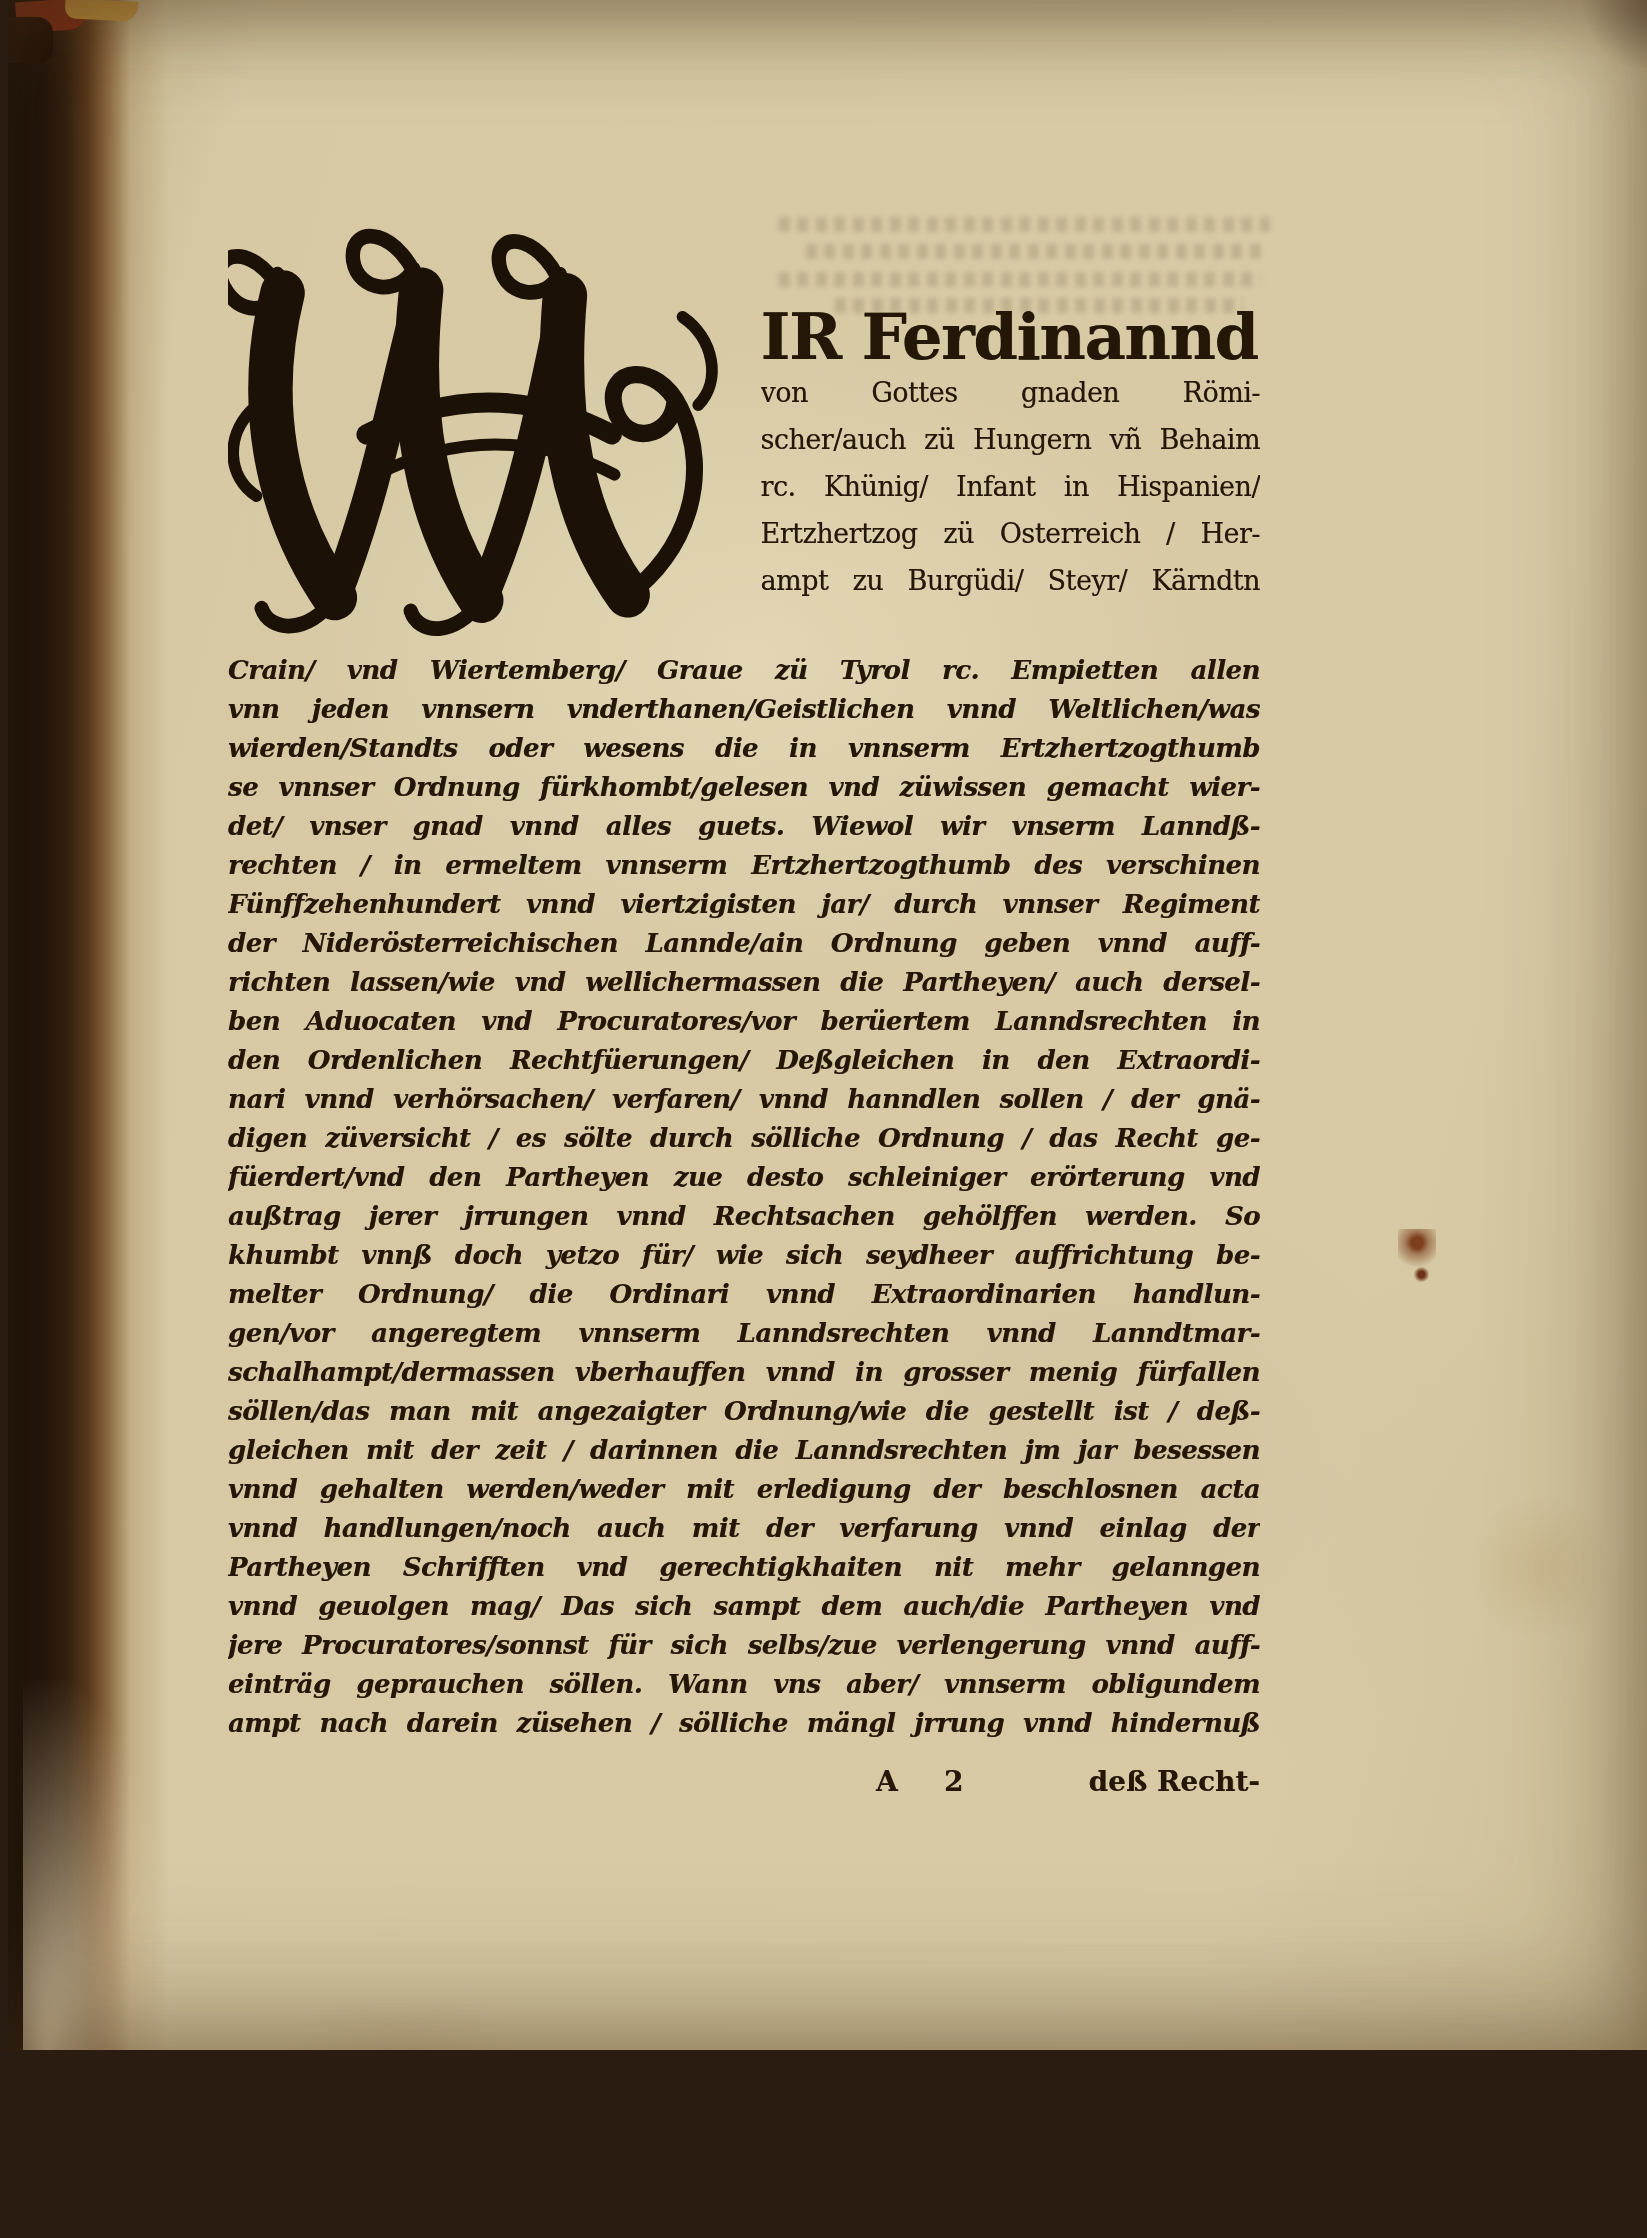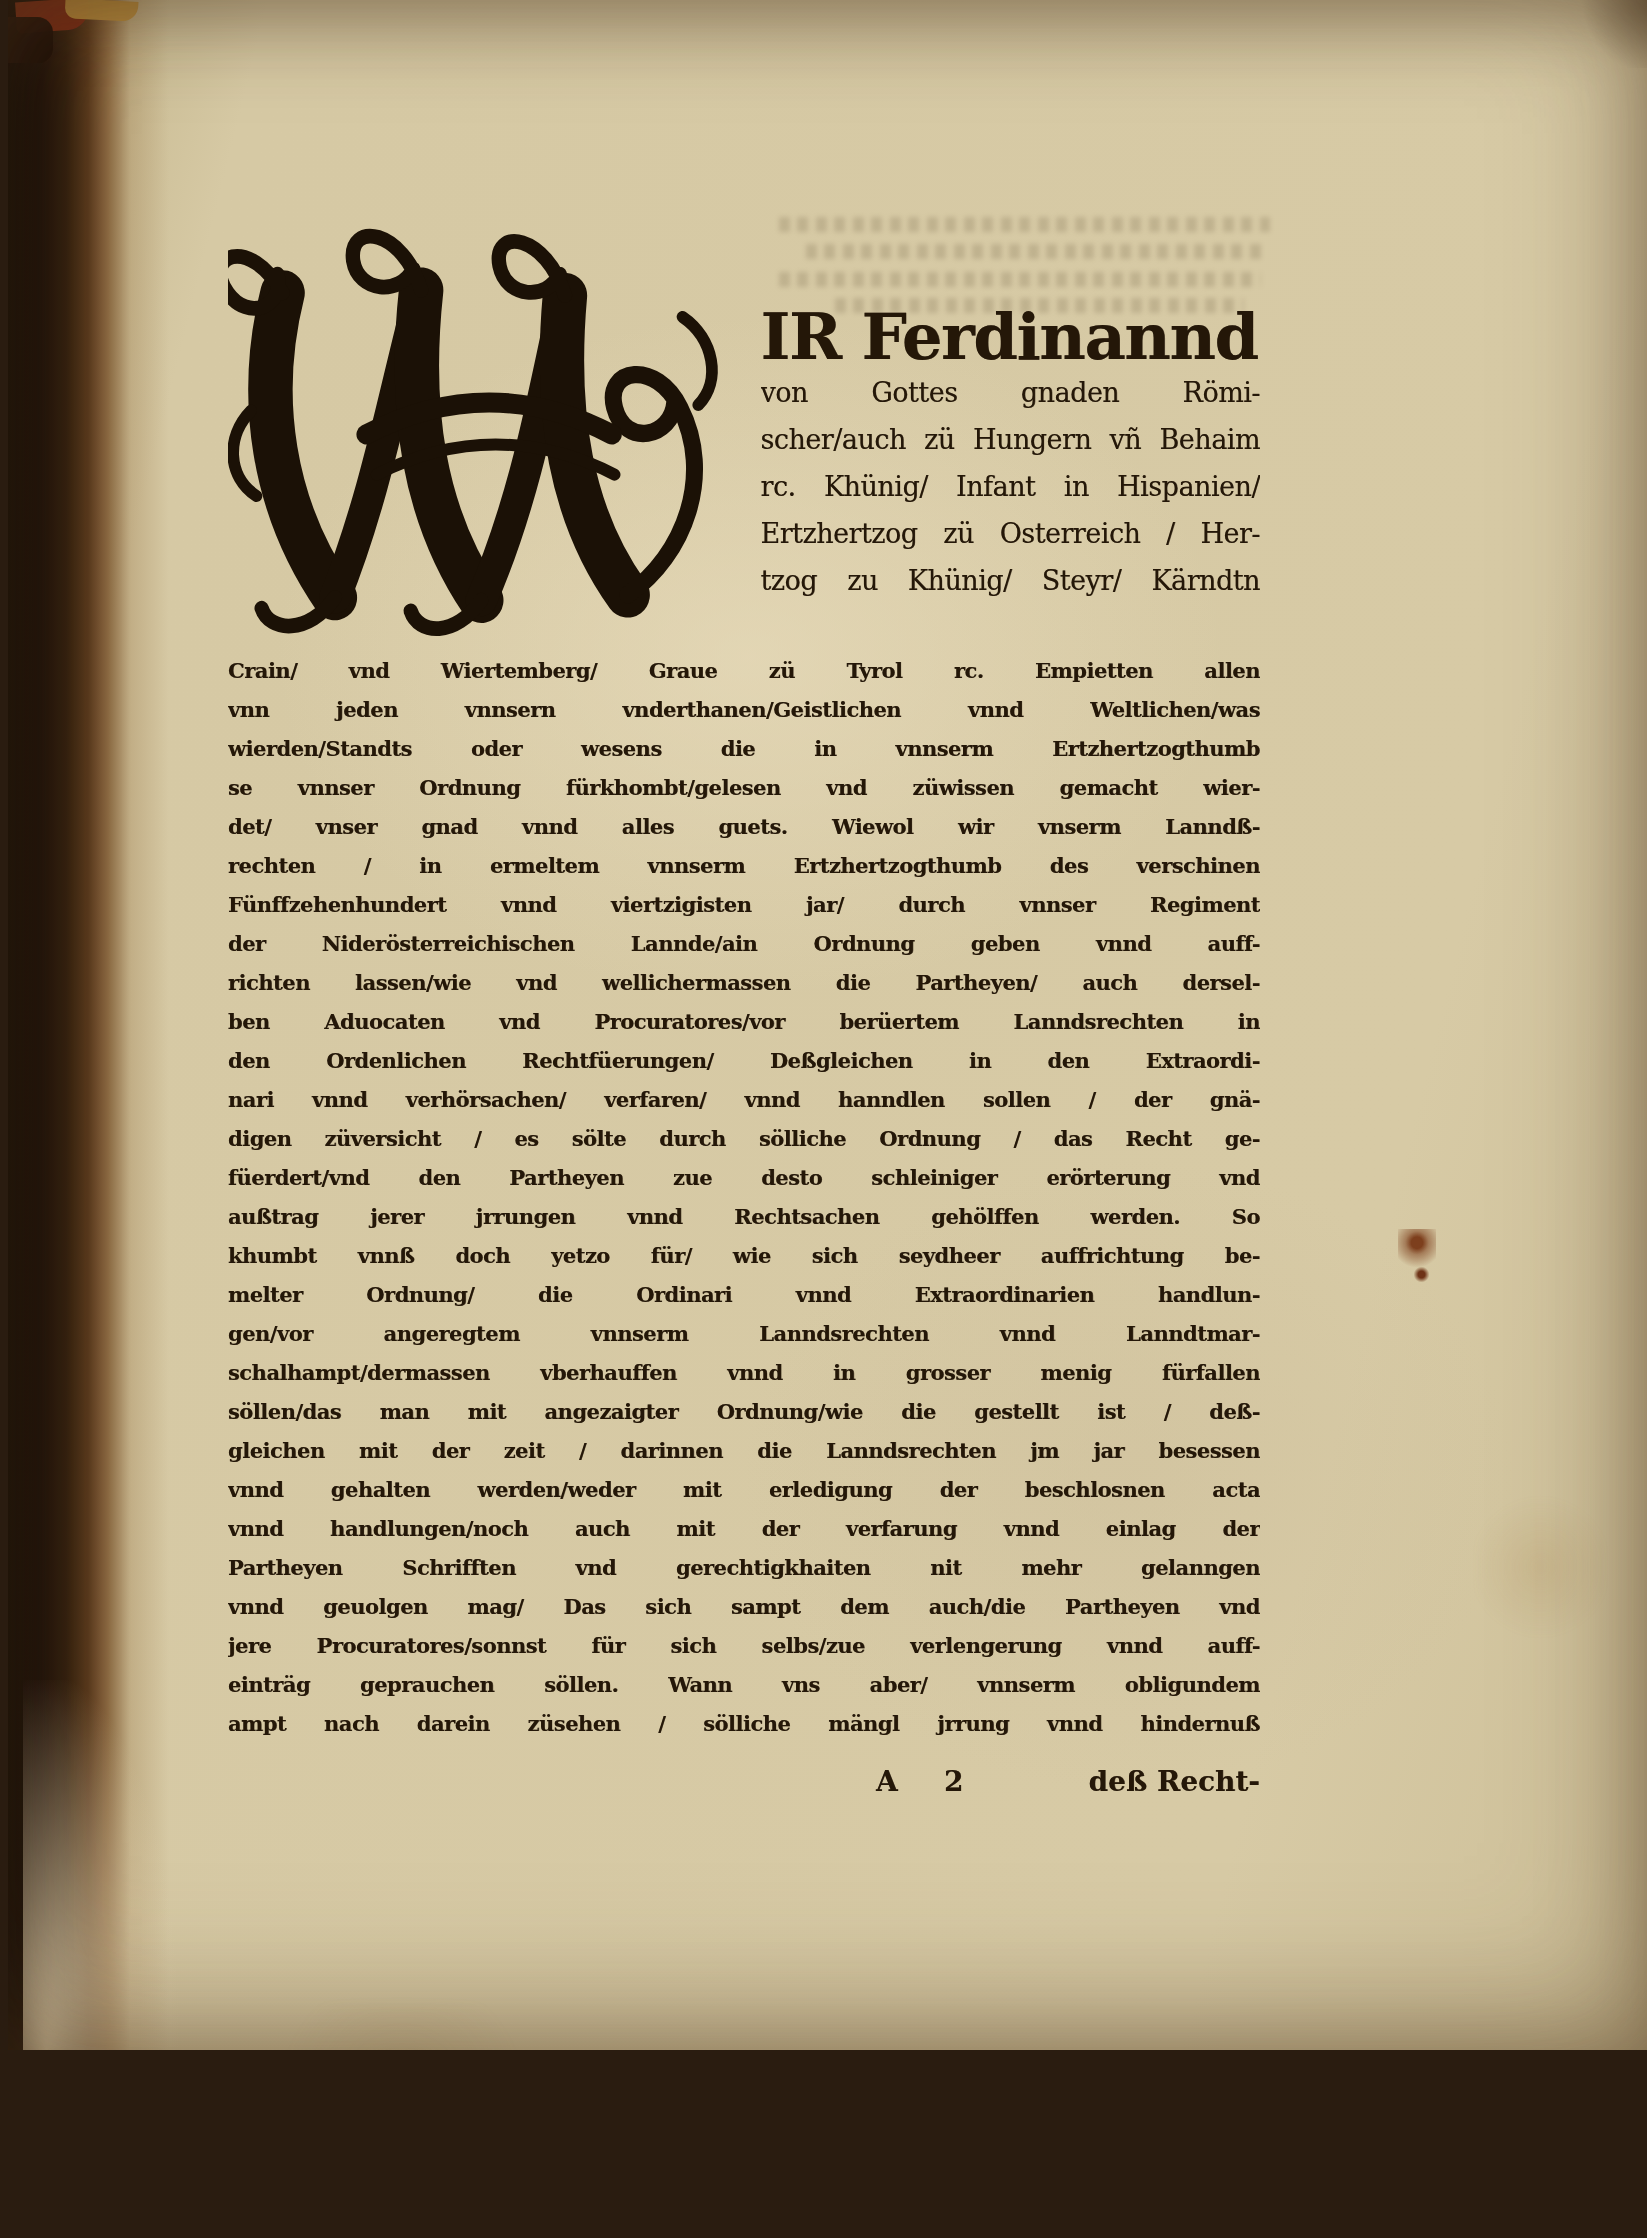--- a/index.html
+++ b/index.html
@@ -60,22 +60,22 @@
   .initial-box svg{width:100%;height:100%;}
   .heading-1{
     font-size:64px;font-weight:700;letter-spacing:-1.5px;line-height:1;
     margin-top:95px;white-space:nowrap;
   }
   .heading-line{
     font-size:27px;font-weight:400;letter-spacing:-0.5px;line-height:47px;height:47px;
     text-align:justify;text-align-last:justify;overflow:hidden;
   }
   .body-line{
-    font-size:21px;font-weight:700;letter-spacing:-0.5px;line-height:39px;height:39px;
-    text-align:justify;text-align-last:justify;overflow:hidden;clear:both;
+    font-size:26px;font-weight:700;letter-spacing:-0.5px;line-height:39px;height:39px;
+    text-align:justify;text-align-last:justify;overflow:hidden;clear:both;font-style:italic;
   }
   .footer-row{position:relative;height:49px;margin-top:22.4px;font-size:28px;font-weight:700;}
   .sig-letter{position:absolute;left:648px;top:0;}
   .sig-number{position:absolute;left:716px;top:0;}
   .catchword{position:absolute;right:0;top:0;}
   
   .vignette{position:absolute;inset:0;pointer-events:none;
     box-shadow:
       inset 0 0 112px rgba(70,48,22,.38),
       inset -29px -44px 136px rgba(95,70,40,.28),
@@ -127,21 +127,21 @@
             <path d="M30 150 C10 170 12 200 34 214" stroke-width="9"></path>
             <path d="M360 80 C384 96 390 128 372 146" stroke-width="9"></path>
           </g>
         </svg>
       </div>
       <div class="heading-1">IR Ferdinannd</div>
       <div class="heading-line">von Gottes gnaden Römi-</div>
       <div class="heading-line">scher/auch zü Hungern vñ Behaim</div>
       <div class="heading-line">rc. Khünig/ Infant in Hispanien/</div>
       <div class="heading-line">Ertzhertzog zü Osterreich / Her-</div>
-      <div class="heading-line">tzog zu Khünig/ Steyr/ Kärndtn</div>
+      <div class="heading-line">ampt zu Burgüdi/ Steyr/ Kärndtn</div>
     </div>
 
     <div class="body-line">Crain/ vnd Wiertemberg/ Graue zü Tyrol rc.  Empietten allen</div>
     <div class="body-line">vnn jeden vnnsern vnderthanen/Geistlichen vnnd Weltlichen/was</div>
     <div class="body-line">wierden/Standts oder wesens die in vnnserm Ertzhertzogthumb</div>
     <div class="body-line">se vnnser Ordnung fürkhombt/gelesen vnd züwissen gemacht wier-</div>
     <div class="body-line">det/ vnser gnad vnnd alles guets.  Wiewol wir vnserm Lanndß-</div>
     <div class="body-line">rechten / in ermeltem vnnserm Ertzhertzogthumb des verschinen</div>
     <div class="body-line">Fünffzehenhundert vnnd viertzigisten jar/ durch vnnser Regiment</div>
     <div class="body-line">der Niderösterreichischen Lannde/ain Ordnung geben vnnd auff-</div>

